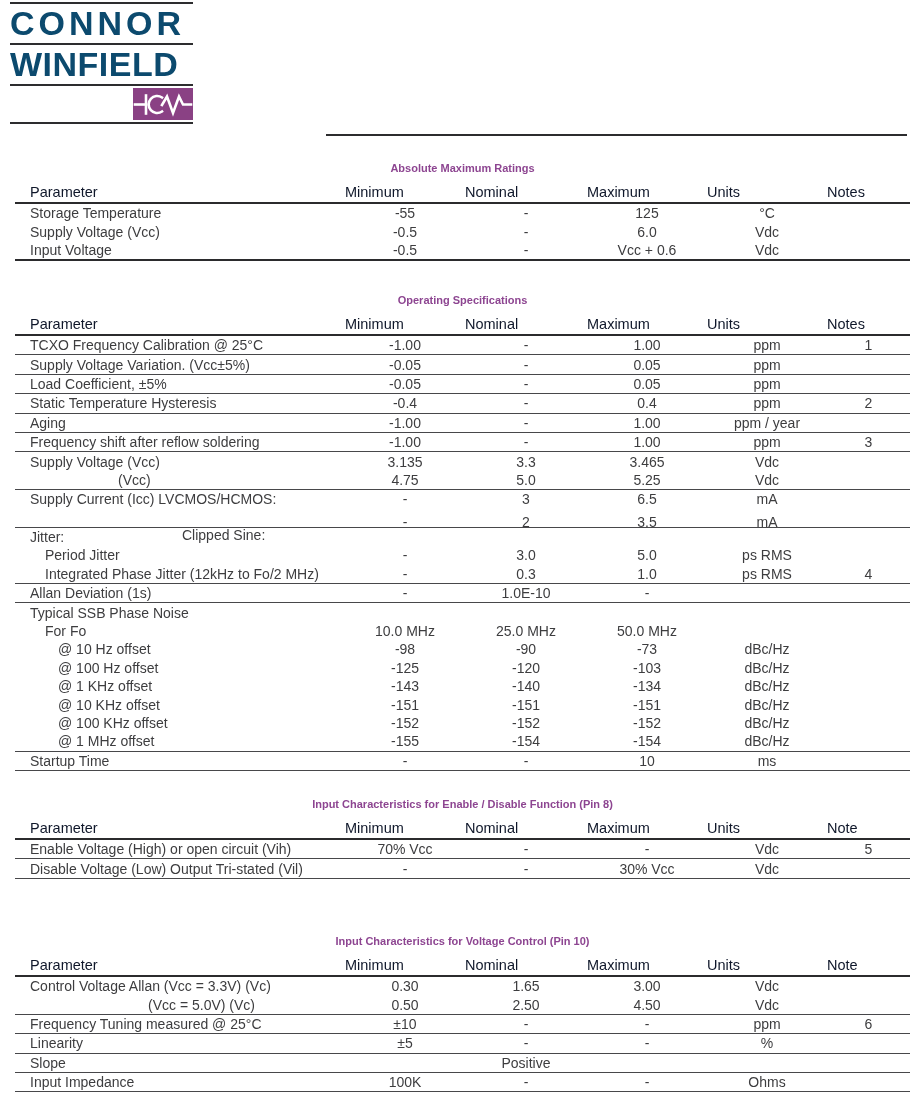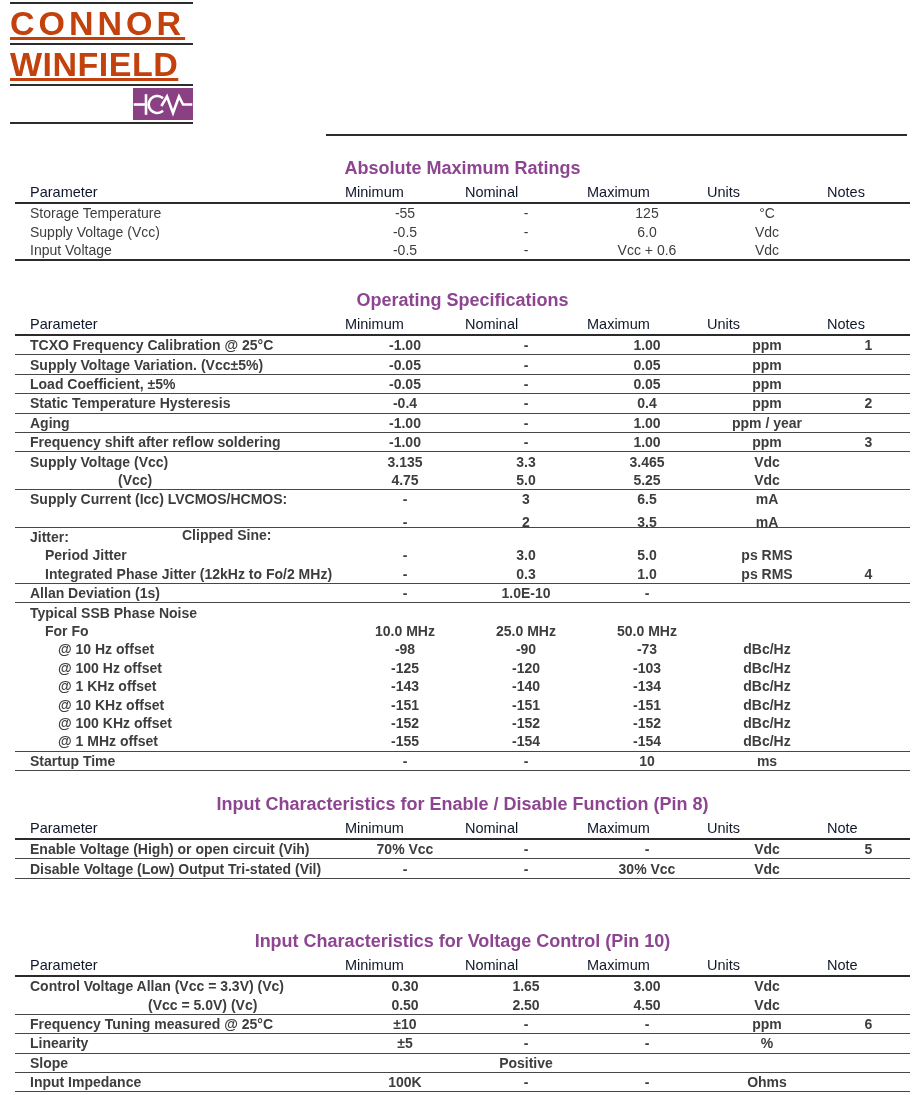--- a/index.html
+++ b/index.html
@@ -3,40 +3,40 @@
 <meta charset="utf-8">
 <style>
   html,body{margin:0;padding:0;background:#ffffff;}
   .page{
     position:relative;width:922px;height:1095px;background:#ffffff;
     font-family:"Liberation Sans",sans-serif;color:#3d3d3f;overflow:hidden;
   }
   
   .logo{position:absolute;left:10px;top:2px;width:183px;}
   .lg-rule{height:2px;background:#2d2d2f;}
-  .lg-text{font-weight:bold;color:#c2410c;font-size:34px;line-height:39px;
-           letter-spacing:4px;white-space:nowrap;text-decoration:underline;}
+  .lg-text{font-weight:bold;color:#0c4a6e;font-size:34px;line-height:39px;
+           letter-spacing:4px;white-space:nowrap;}
   .lg-text2{letter-spacing:0.5px;}
   .lg-iconrow{height:36px;position:relative;}
   .lg-box{position:absolute;right:0;top:2px;width:60px;height:32px;background:#8a4184;}
   .lg-box svg{display:block;width:60px;height:32px;}
   
   .hdr-rule{position:absolute;left:326px;top:134px;width:581px;height:2px;background:#2c2c2e;}
   
   .tsection{position:absolute;left:0;width:922px;}
   .ttitle{width:895px;margin-left:15px;text-align:center;color:#8d4591;
-          font-weight:bold;font-size:18px;height:22px;line-height:20px;}
+          font-weight:bold;font-size:11px;height:22px;line-height:20px;}
   .dtable{width:895px;margin-left:15px;}
   .grid6{display:grid;grid-template-columns:330px 120px 122px 120px 120px 83px;}
   .hrow{border-bottom:2px solid #2b2b2d;font-size:14.5px;color:#0f172a;
         height:21px;align-items:end;padding-bottom:1px;}
   .hcell{line-height:17px;}
   .hcell.pcol{text-align:left;padding-left:15px;}
   .dtable.noborder{border-bottom:2px solid #2b2b2d;}
-  .dtable.bordered .tgroup{border-bottom:1.5px solid #47474a;font-weight:bold;}
+  .dtable.bordered .tgroup{border-bottom:1.5px solid #47474a;}
   .trow{height:18.4px;align-items:center;font-size:14px;}
   .c-param{padding-left:15px;white-space:nowrap;overflow:hidden;}
   .c-min,.c-nom,.c-max,.c-units,.c-note{text-align:center;white-space:nowrap;}
 </style>
 </head>
 <body>
 
 <div class="page">
 
   <div class="logo">

